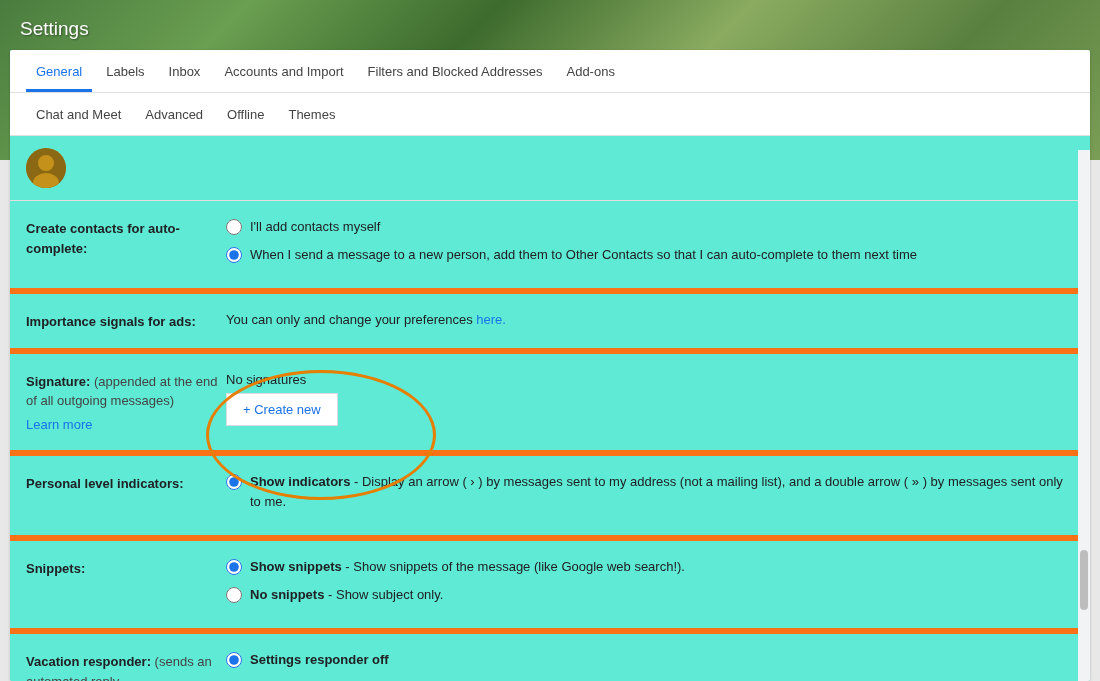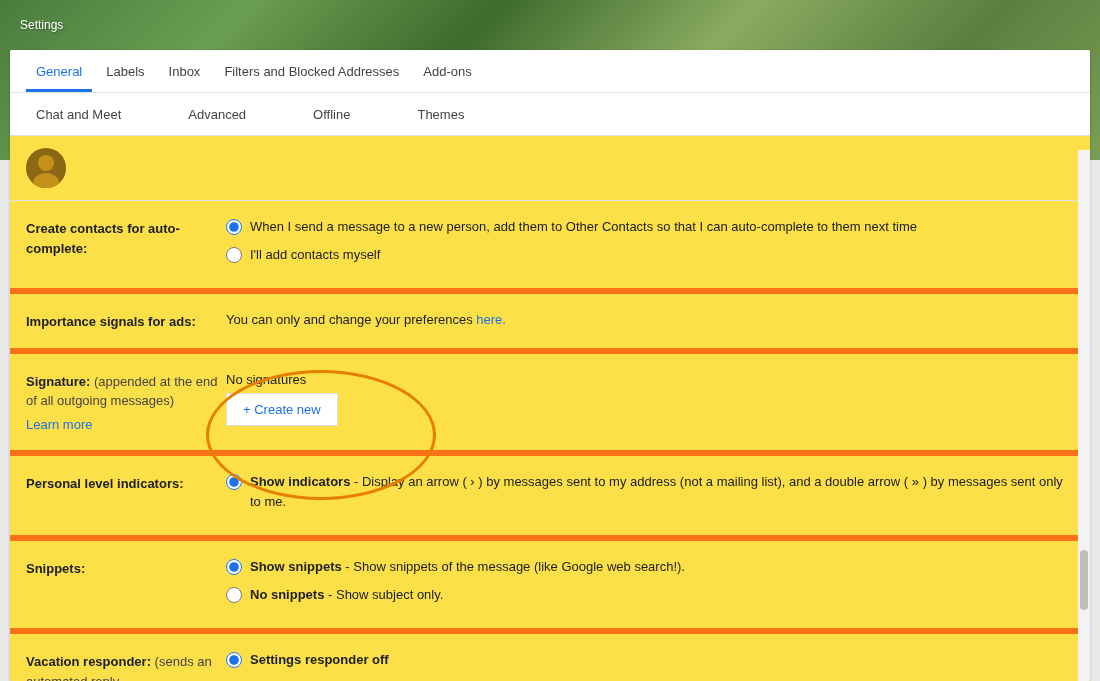--- a/index.html
+++ b/index.html
@@ -20,37 +20,37 @@
       height: 160px;
       background: linear-gradient(135deg, #4a7c3f 0%, #6a9e50 20%, #3d6b2e 40%, #8aab60 60%, #5a8040 80%, #7a9e55 100%);
       z-index: 0;
     }
 
     .settings-title {
       position: absolute;
       top: 18px;
       left: 20px;
       color: white;
-      font-size: 12px;
+      font-size: 19px;
       font-weight: 400;
       z-index: 10;
       text-shadow: 1px 1px 2px rgba(0,0,0,0.4);
     }
 
     .main-container {
       position: absolute;
       top: 50px;
       left: 0;
       right: 0;
       bottom: 0;
       z-index: 5;
     }
 
     .settings-panel {
-      background: #fde047;
+      background: #5eead4;
       margin: 0 10px;
       border-radius: 2px;
       box-shadow: 0 1px 3px rgba(0,0,0,0.2);
       height: 631px;
       overflow: hidden;
       position: relative;
     }
 
     
     .tabs-row1 {
@@ -60,21 +60,20 @@
       border-bottom: 1px solid #e0e0e0;
       background: white;
     }
 
     .tabs-row2 {
       display: flex;
       align-items: center;
       padding: 0 16px;
       border-bottom: 1px solid #e0e0e0;
       background: white;
-      gap: 43px;
     }
 
     .tab {
       padding: 14px 10px 10px;
       margin-right: 4px;
       cursor: pointer;
       font-size: 13px;
       color: #444;
       white-space: nowrap;
       border-bottom: 3px solid transparent;
@@ -253,20 +252,21 @@
 
 <div class="settings-title">Settings</div>
 
 <div class="main-container">
   <div class="settings-panel">
 
     <div class="tabs-row1">
       <a class="tab active">General</a>
       <a class="tab">Labels</a>
       <a class="tab">Inbox</a>
+      <a class="tab">Accounts and Import</a>
       <a class="tab">Filters and Blocked Addresses</a>
       <a class="tab">Add-ons</a>
     </div>
 
     <div class="tabs-row2">
       <a class="tab">Chat and Meet</a>
       <a class="tab">Advanced</a>
       <a class="tab">Offline</a>
       <a class="tab">Themes</a>
     </div>
@@ -280,26 +280,26 @@
         </svg>
       </div>
     </div>
 
     <div class="content">
 
       <div class="setting-row">
         <div class="setting-label">Create contacts for auto-complete:</div>
         <div class="setting-content">
           <div class="radio-option">
+            <input type="radio" name="contacts" style="">
+            <label>I'll add contacts myself</label>
+          </div>
+          <div class="radio-option">
             <input type="radio" name="contacts" checked="" style="">
             <label>When I send a message to a new person, add them to Other Contacts so that I can auto-complete to them next time</label>
-          </div>
-          <div class="radio-option">
-            <input type="radio" name="contacts" style="">
-            <label>I'll add contacts myself</label>
           </div>
         </div>
       </div>
 
       <div class="setting-row">
         <div class="setting-label">Importance signals for ads:</div>
         <div class="setting-content">
           <span>You can only and change your preferences </span><a href="#" class="here-link">here.</a>
         </div>
       </div>

